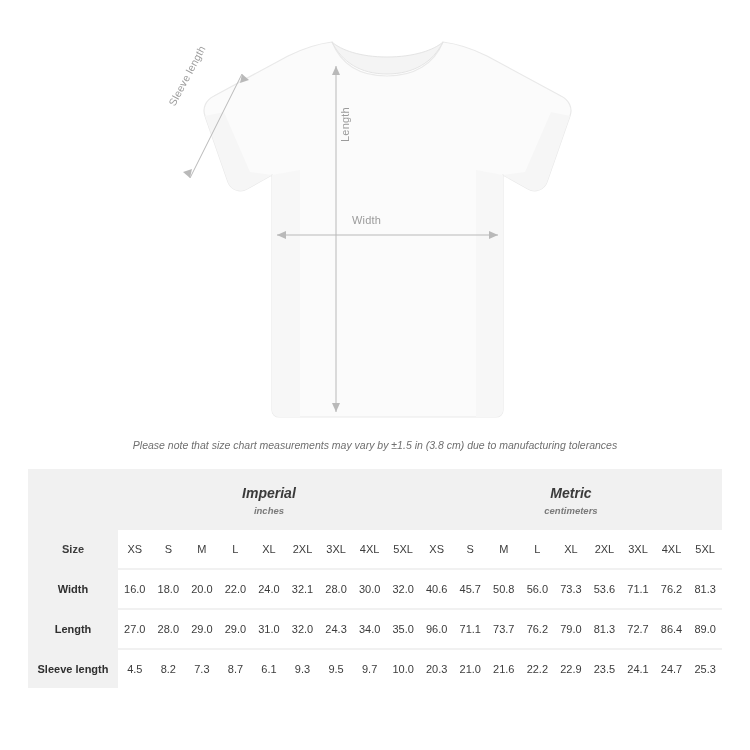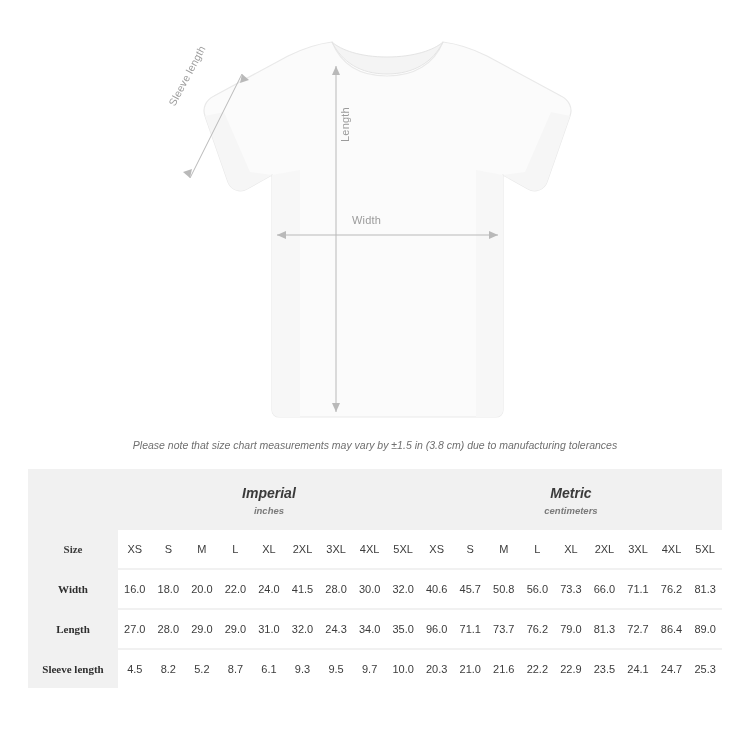--- a/index.html
+++ b/index.html
@@ -108,21 +108,20 @@
     text-align: center;
     font-size: 11px;
     color: #3c3c3c;
   }
   tbody tr td.rowhead {
     font-weight: bold;
     font-size: 11px;
     color: #2f2f2f;
     background: #f1f1f1;
     text-align: center;
-    font-family: Liberation Serif, serif;
   }
   tbody tr.header-row td {
     border-top: none;
     font-size: 11px;
     color: #3c3c3c;
   }
   tbody tr.header-row td.rowhead { font-weight: bold; }
 </style>
 </head>
 <body>
@@ -247,30 +246,30 @@
             <td>4XL</td>
             <td>5XL</td>
           </tr>
           <tr>
             <td class="rowhead">Width</td>
             <td>16.0</td>
             <td>18.0</td>
             <td>20.0</td>
             <td>22.0</td>
             <td>24.0</td>
-            <td>41.5</td>
+            <td>32.1</td>
             <td>28.0</td>
             <td>30.0</td>
             <td>32.0</td>
             <td>40.6</td>
             <td>45.7</td>
             <td>50.8</td>
             <td>56.0</td>
             <td>73.3</td>
-            <td>66.0</td>
+            <td>53.6</td>
             <td>71.1</td>
             <td>76.2</td>
             <td>81.3</td>
           </tr>
           <tr>
             <td class="rowhead">Length</td>
             <td>27.0</td>
             <td>28.0</td>
             <td>29.0</td>
             <td>29.0</td>
@@ -286,21 +285,21 @@
             <td>79.0</td>
             <td>81.3</td>
             <td>72.7</td>
             <td>86.4</td>
             <td>89.0</td>
           </tr>
           <tr>
             <td class="rowhead">Sleeve length</td>
             <td>4.5</td>
             <td>8.2</td>
-            <td>5.2</td>
+            <td>7.3</td>
             <td>8.7</td>
             <td>6.1</td>
             <td>9.3</td>
             <td>9.5</td>
             <td>9.7</td>
             <td>10.0</td>
             <td>20.3</td>
             <td>21.0</td>
             <td>21.6</td>
             <td>22.2</td>

